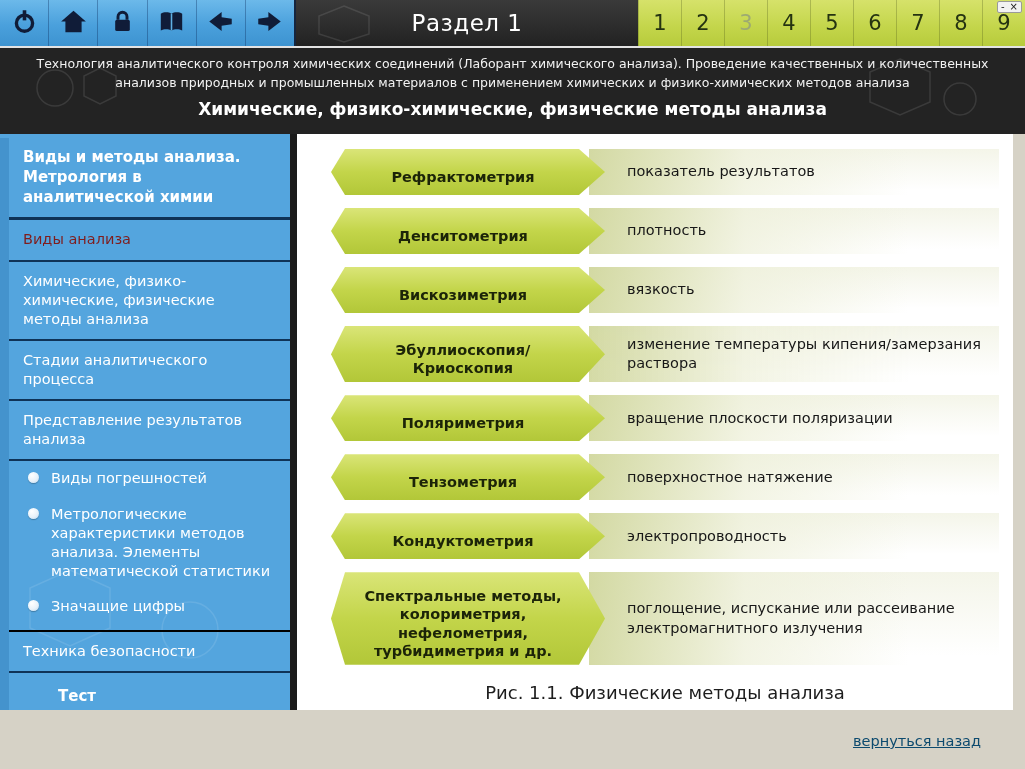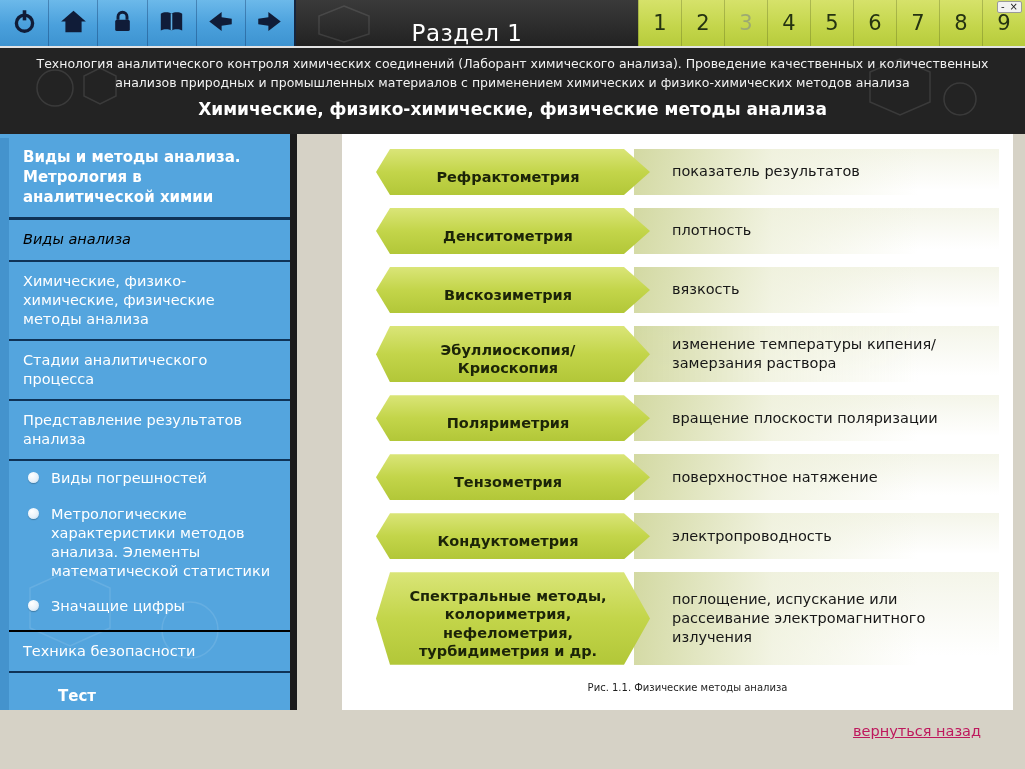--- a/index.html
+++ b/index.html
@@ -6,44 +6,44 @@
   html,body { width:1025px; height:769px; overflow:hidden; }
   body { font-family:"DejaVu Sans","Liberation Sans",sans-serif; background:#d6d2c6; }
   .app { position:relative; width:1025px; height:769px; background:#d6d2c6; }
 
   
   .topbar { position:absolute; top:0; left:0; width:1025px; height:46px; display:flex; }
   .topbar-left { width:296px; background:linear-gradient(180deg,#6cb9ea 0%,#4aa0dc 55%,#3d93d0 100%); display:flex; align-items:stretch; border-right:2px solid #16263f; }
   .icon-btn { flex:1; display:flex; align-items:center; justify-content:center; border-right:1px solid rgba(10,40,90,.35); cursor:pointer; }
   .icon-btn:last-child { border-right:none; }
   .icon-btn svg { width:27px; height:27px; }
-  .topbar-center { width:342px; background:linear-gradient(180deg,#3a3a3a,#222); color:#fff; display:flex; align-items:flex-end; justify-content:center; font-size:23px; letter-spacing:.5px; position:relative; overflow:hidden; }
+  .topbar-center { width:342px; background:linear-gradient(180deg,#3a3a3a,#222); color:#fff; display:flex; align-items:center; justify-content:center; font-size:23px; letter-spacing:.5px; position:relative; overflow:hidden; }
   .topbar-right { flex:1; background:linear-gradient(180deg,#d6e26a 0%,#c3d54a 60%,#b7cb3c 100%); display:flex; align-items:stretch; position:relative; }
   .num { flex:1; display:flex; align-items:center; justify-content:center; font-size:21px; color:#253311; border-left:1px solid rgba(70,80,20,.28); cursor:pointer; }
   .num.dimmed { color:#9daa72; }
   .win-controls { position:absolute; top:1px; right:3px; background:#f2f2f2; border:1px solid #9a9a9a; border-radius:2px; font-size:10px; line-height:10px; padding:0 3px; color:#222; display:flex; gap:5px; z-index:5; }
   .win-controls span { cursor:pointer; }
 
   
   .header { position:absolute; top:46px; left:0; width:1025px; height:88px; background:#232323; color:#fff; border-top:2px solid #e3e3e3; overflow:hidden; }
   .header-desc { padding:7px 28px 2px; font-size:12.5px; line-height:1.5; text-align:center; color:#f2f2f2; }
   .header-subtitle { margin-top:4px; text-align:center; font-size:17px; font-weight:bold; color:#fff; }
 
   
   .doodle { position:absolute; opacity:.10; pointer-events:none; }
   .doodle svg { display:block; }
 
   
-  .content { position:absolute; top:134px; left:0; width:1025px; height:576px; display:flex;gap:45px; }
+  .content { position:absolute; top:134px; left:0; width:1025px; height:576px; display:flex; }
 
   .sidebar { width:297px; background:#54a5de; border-right:7px solid #1b1b1b; color:#fff; padding:4px 0 0 0; position:relative; overflow:hidden; }
   .sidebar-inner { position:relative; border-left:9px solid #4493cd; height:100%; }
   .side-item { padding:10px 14px; font-size:14.5px; line-height:1.32; border-bottom:2px solid #0f3357; cursor:pointer; position:relative; }
   .side-item.type-header { font-weight:bold; font-size:15px; border-bottom-width:3px; }
-  .side-item.dimmed { color:#000000;font-style:italic; }
+  .side-item.dimmed { color:#7f1d1d; }
   .side-item.type-bullet { border-bottom:none; padding:8px 14px 8px 42px; }
   .side-item.type-bullet:first-of-type { margin-top:4px; }
   .side-item .bullet { display:none; }
   .side-item.type-bullet .bullet { display:block; position:absolute; left:19px; top:11px; width:11px; height:11px; border-radius:50%; background:radial-gradient(circle at 35% 30%, #ffffff 0%, #e8f2fa 55%, #bcd6ea 100%); box-shadow:0 1px 1px rgba(0,0,0,.25); }
   .side-item.topline { border-top:2px solid #000000; margin-top:6px; }
   .side-item.type-bold { font-weight:bold; font-size:15px; border-bottom:none; padding:14px 14px 12px 26px;margin-left:23px; }
 
   .main { flex:1; background:#ffffff; margin-right:12px; padding:15px 14px 10px 34px; position:relative; }
 
   .rows { display:flex; flex-direction:column; gap:13px; }
@@ -51,22 +51,22 @@
   .m-arrow { width:274px; flex:none; clip-path:polygon(0 50%, 14px 0%, calc(100% - 26px) 0%, 100% 50%, calc(100% - 26px) 100%, 14px 100%);
              background:linear-gradient(180deg,#dae578 0%, #c3d54a 50%, #b2c738 100%);
              display:flex; align-items:center; justify-content:center; text-align:center;
              font-size:14.5px; font-weight:bold; color:#1c2408; padding:15px 30px 5px 20px; line-height:1.25; position:relative; z-index:2; }
   .m-arrow span { white-space:pre-line; }
   .m-desc { flex:1; margin-left:-16px; display:flex; align-items:center;
             background:linear-gradient(90deg, rgba(205,212,150,.85) 0%, rgba(238,240,218,.75) 38%, rgba(255,255,255,0) 78%),
                        linear-gradient(180deg,#f4f5e9 0%, #ffffff 90%);
             padding:5px 10px 5px 38px; font-size:14.5px; color:#171717; line-height:1.32; z-index:1; }
 
-  .caption { text-align:center; margin-top:17px; font-size:10px; color:#1d1d1d; }
-  .back-link { display:block; text-align:right; margin:30px 18px 0 0; font-size:14.5px; color:#be185d; text-decoration:underline; cursor:pointer; }
+  .caption { text-align:center; margin-top:17px; font-size:18px; color:#1d1d1d; }
+  .back-link { display:block; text-align:right; margin:30px 18px 0 0; font-size:14.5px; color:#0c4a6e; text-decoration:underline; cursor:pointer; }
 </style>
 </head>
 <body>
 
 <div class="app">
 
   <div class="topbar">
     <div class="topbar-left">
       <div class="icon-btn">
         <span>

